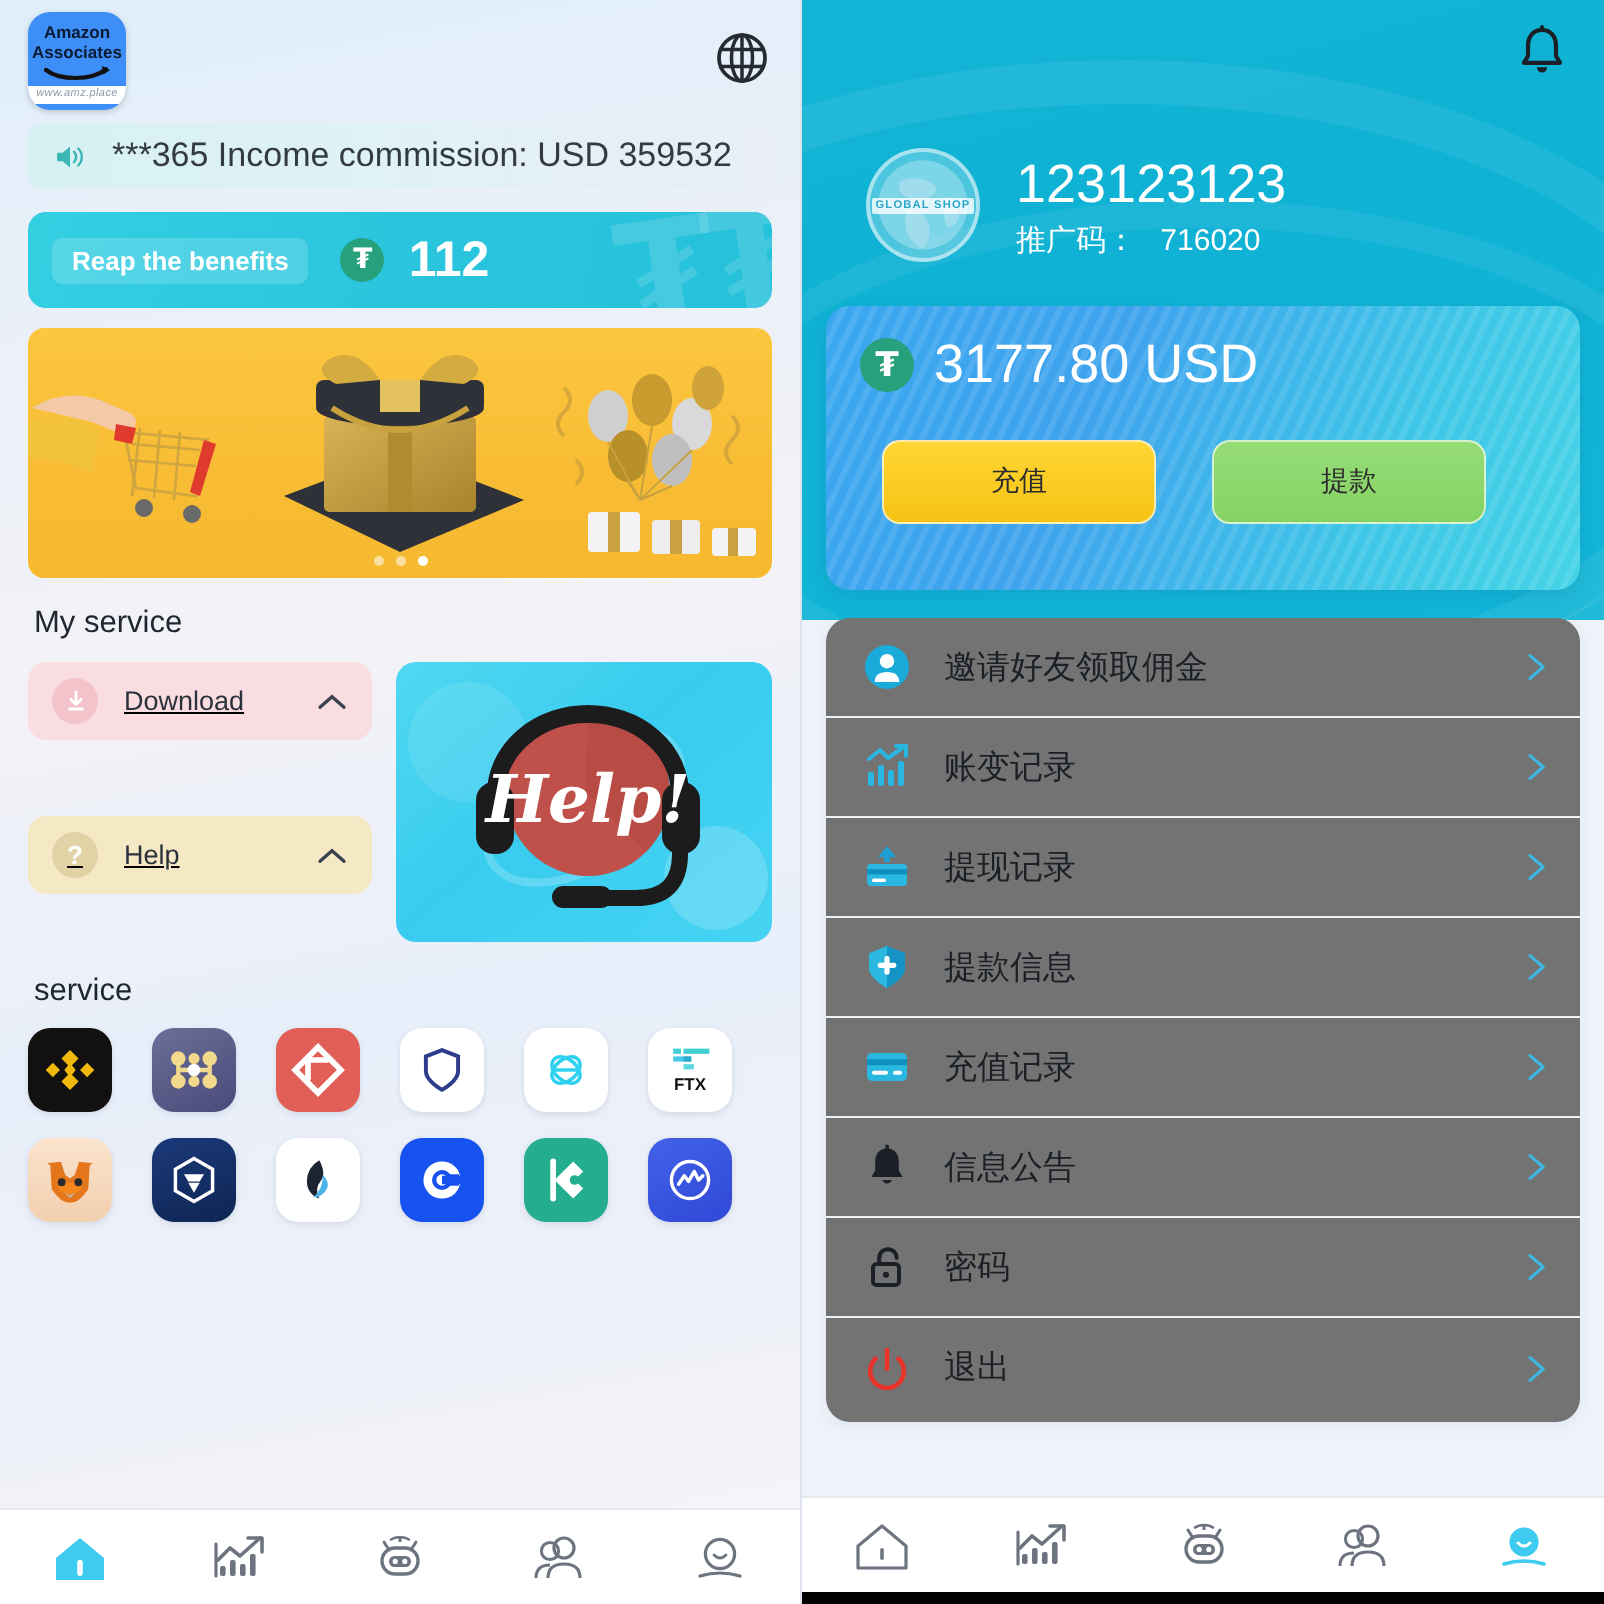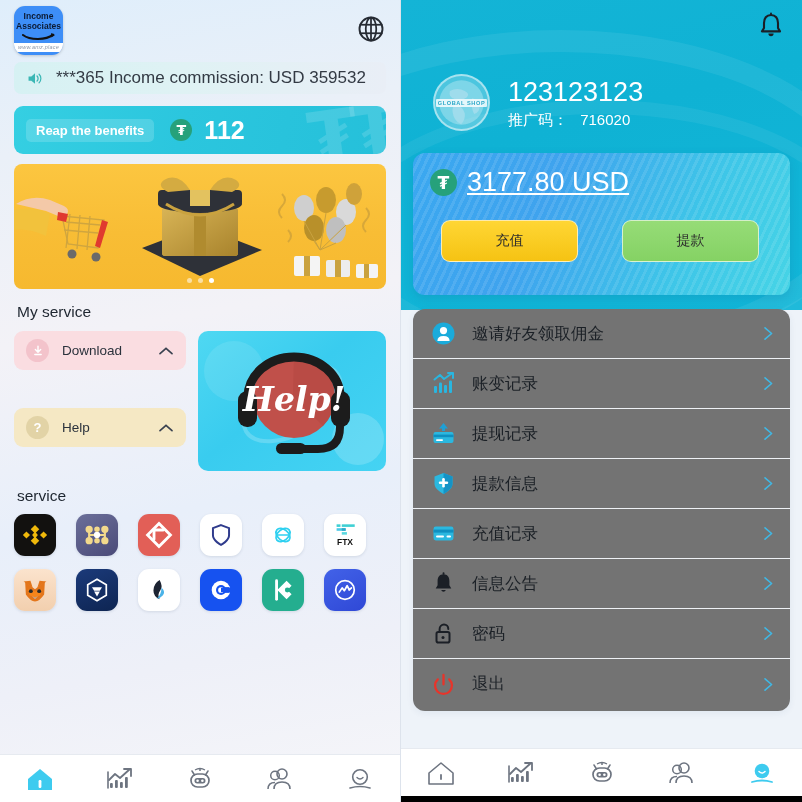--- a/index.html
+++ b/index.html
@@ -82,21 +82,21 @@
   }
   .banner .dot { width: 5px; height: 5px; border-radius: 50%; background: rgba(255,255,255,.55); }
   .banner .dot.on { background: #fff; }
 
   .sec-title { margin: 14px 0 0 17px; font-size: 15.5px; color: #1e2630; flex: none; }
 
   .service-row { display: flex; margin: 10px 14px 0 14px; gap: 12px; flex: none; }
   .svc-left { width: 172px; display: flex; flex-direction: column; gap: 38px; }
   .svc-btn {
     height: 39px; border-radius: 9px; display: flex; align-items: center;
-    padding: 0 12px; cursor: pointer;
+    padding: 0 12px; cursor: pointer; text-decoration: underline;
   }
   .svc-btn.download { background: #fadde1; }
   .svc-btn.help { background: #f5e8c4; }
   .svc-ic {
     width: 23px; height: 23px; border-radius: 50%;
     display: flex; align-items: center; justify-content: center; flex: none;
   }
   .svc-btn.download .svc-ic { background: #f3c3cb; }
   .svc-btn.help .svc-ic { background: #e2d3a6; }
   .svc-lbl { margin-left: 13px; font-size: 13.5px; color: #2b323c; flex: 1; }
@@ -167,22 +167,22 @@
   .bal-stripes {
     position: absolute; inset: 0;
     background-image: repeating-linear-gradient(115deg, rgba(255,255,255,.10) 0 3px, rgba(255,255,255,0) 3px 7px);
   }
   .bal-top { position: relative; z-index: 2; display: flex; align-items: center; padding: 14px 0 0 17px; }
   .bal-coin {
     width: 27px; height: 27px; border-radius: 50%; background: #26a17b;
     display: flex; align-items: center; justify-content: center; color: #fff;
     font-size: 17px; font-weight: 700; flex: none; font-family: "DejaVu Sans", sans-serif;
   }
-  .bal-amt { margin-left: 10px; font-size: 27px; color: #fff; text-decoration: underline; }
-  .bal-btns { position: relative; z-index: 2; display: flex; gap: 44px; padding: 22px 16px 0 28px; }
+  .bal-amt { margin-left: 10px; font-size: 27px; color: #fff; }
+  .bal-btns { position: relative; z-index: 2; display: flex; gap: 28px; padding: 22px 16px 0 28px; }
   .bal-btn {
     width: 137px; height: 42px; border-radius: 9px; border: 1px solid rgba(255,255,255,.65);
     display: flex; align-items: center; justify-content: center;
     font-size: 14px; color: #2c2c2c; cursor: pointer;
   }
   .bal-btn.recharge { background: linear-gradient(180deg,#ffd634 0%,#f5c313 100%); }
   .bal-btn.withdraw { background: linear-gradient(180deg,#96dc77 0%,#85d264 100%); }
 
   .menu-card {
     position: relative; z-index: 4; margin: 14px 12px 0 12px;
@@ -213,21 +213,21 @@
 </style>
 </head>
 <body>
 
 <div class="screens">
 
   <div class="left-screen">
 
     <div class="l-header">
       <div class="amz-badge">
-        <div class="t1">Income</div>
+        <div class="t1">Amazon</div>
         <div class="t2">Associates</div>
         <svg class="amz-swoosh" viewBox="0 0 34 9">
           <path d="M1 3 C8 8.4 24 8.4 31 2.6" stroke="#111" stroke-width="2.1" fill="none" stroke-linecap="round"></path>
           <path d="M29 1 L33 3 L29.6 5.4 Z" fill="#111"></path>
         </svg>
         <div class="amz-url">www.amz.place</div>
       </div>
       <svg class="globe-btn" viewBox="0 0 24 24">
         <circle cx="12" cy="12" r="9.2" fill="none" stroke="#262b33" stroke-width="1.5"></circle>
         <ellipse cx="12" cy="12" rx="4.2" ry="9.2" fill="none" stroke="#262b33" stroke-width="1.4"></ellipse>

